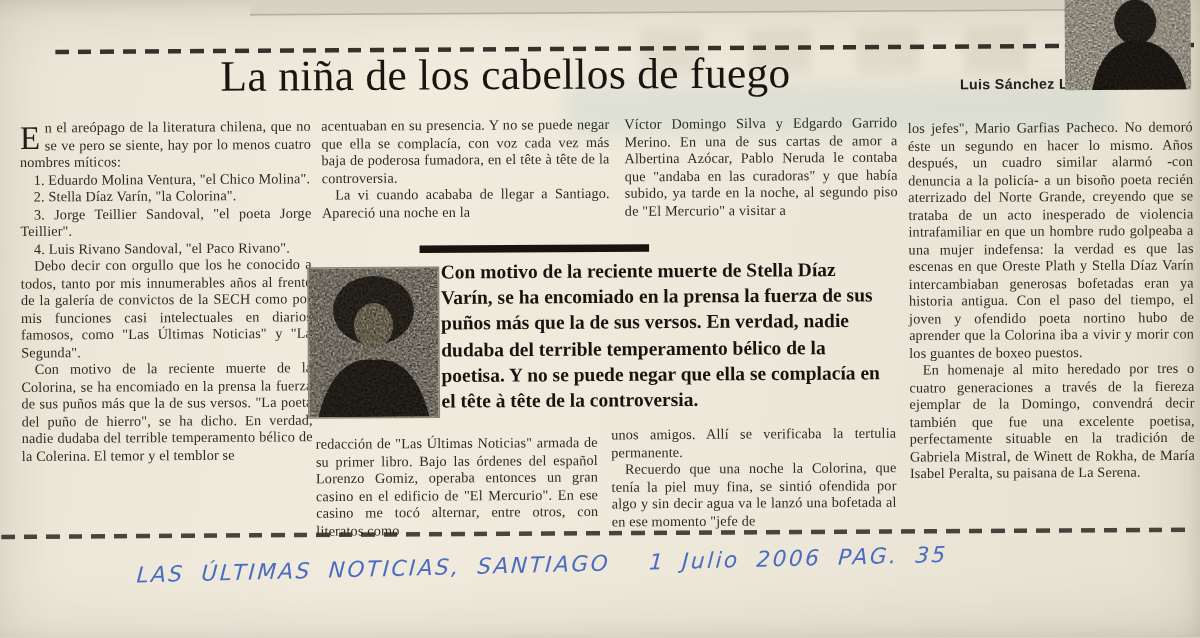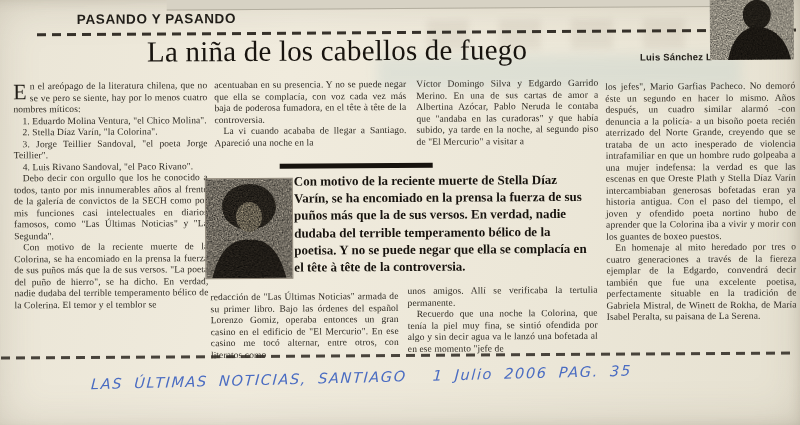--- a/index.html
+++ b/index.html
@@ -62,21 +62,20 @@
         <feColorMatrix type="matrix" values="0 0 0 0 0  0 0 0 0 0  0 0 0 0 0  0.9 0.9 0.9 0 -0.85"></feColorMatrix>
       </filter>
     </defs>
   </svg>
 
   <div class="content">
     <div class="topstrip"></div>
     <div class="tint tint-title"></div>
     <div class="tint ghost-a"></div>
 
-    <div class="kicker">PASANDO Y PASANDO</div>
     <div class="rule-dashed rule-top"></div>
 
     <div class="headline">La niña de los cabellos de fuego</div>
     <div class="byline">Luis Sánchez Latorre</div>
 
     <svg class="photo photo-author" viewBox="0 0 84 62">
       <rect width="84" height="62" fill="#cdc6b5"></rect>
       <ellipse cx="47" cy="17" rx="14" ry="15" fill="#2f2a22"></ellipse>
       <path d="M18,62 C23,37 36,29 47,29 C63,29 76,40 81,62 Z" fill="#27221b"></path>
       <rect width="84" height="62" filter="url(#grain)" opacity="0.6"></rect>
@@ -116,21 +115,21 @@
       <p>Víctor Domingo Silva y Edgardo Garrido Merino. En una de sus cartas de amor a Albertina Azócar, Pablo Neruda le contaba que "andaba en las curadoras" y que había subido, ya tarde en la noche, al segundo piso de "El Mercurio" a visitar a</p>
     </div>
 
     <div class="col" style="left:407px;top:286px;width:190px;">
       <p>unos amigos. Allí se verificaba la tertulia permanente.</p>
       <p class="ind">Recuerdo que una noche la Colorina, que tenía la piel muy fina, se sintió ofendida por algo y sin decir agua va le lanzó una bofetada al en ese momento "jefe de</p>
     </div>
 
     <div class="col" style="left:606px;top:83px;width:190px;">
       <p>los jefes", Mario Garfias Pacheco. No demoró éste un segundo en hacer lo mismo. Años después, un cuadro similar alarmó -con denuncia a la policía- a un bisoño poeta recién aterrizado del Norte Grande, creyendo que se trataba de un acto inesperado de violencia intrafamiliar en que un hombre rudo golpeaba a una mujer indefensa: la verdad es que las escenas en que Oreste Plath y Stella Díaz Varín intercambiaban generosas bofetadas eran ya historia antigua. Con el paso del tiempo, el joven y ofendido poeta nortino hubo de aprender que la Colorina iba a vivir y morir con los guantes de boxeo puestos.</p>
-      <p class="ind">En homenaje al mito heredado por tres o cuatro generaciones a través de la fiereza ejemplar de la Edgardo, convendrá decir también que fue una excelente poetisa, perfectamente situable en la tradición de Gabriela Mistral, de Winett de Rokha, de María Isabel Peralta, su paisana de La Serena.</p>
+      <p class="ind">En homenaje al mito heredado por tres o cuatro generaciones a través de la fiereza ejemplar de la Domingo, convendrá decir también que fue una excelente poetisa, perfectamente situable en la tradición de Gabriela Mistral, de Winett de Rokha, de María Isabel Peralta, su paisana de La Serena.</p>
     </div>
 
     <div class="rule-dashed rule-bottom"></div>
 
     <div class="handwriting">
       <span>LAS ÚLTIMAS NOTICIAS, SANTIAGO</span><span class="hw2">1 Julio 2006  PAG. 35</span>
     </div>
   </div>
 </div>
 

